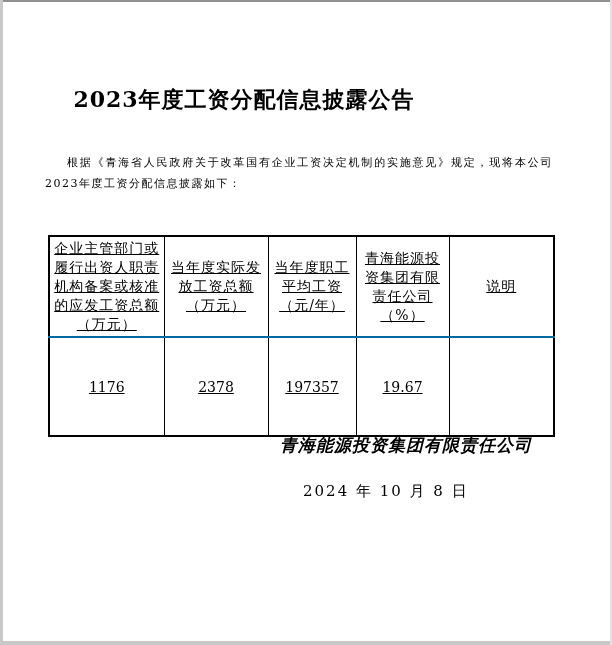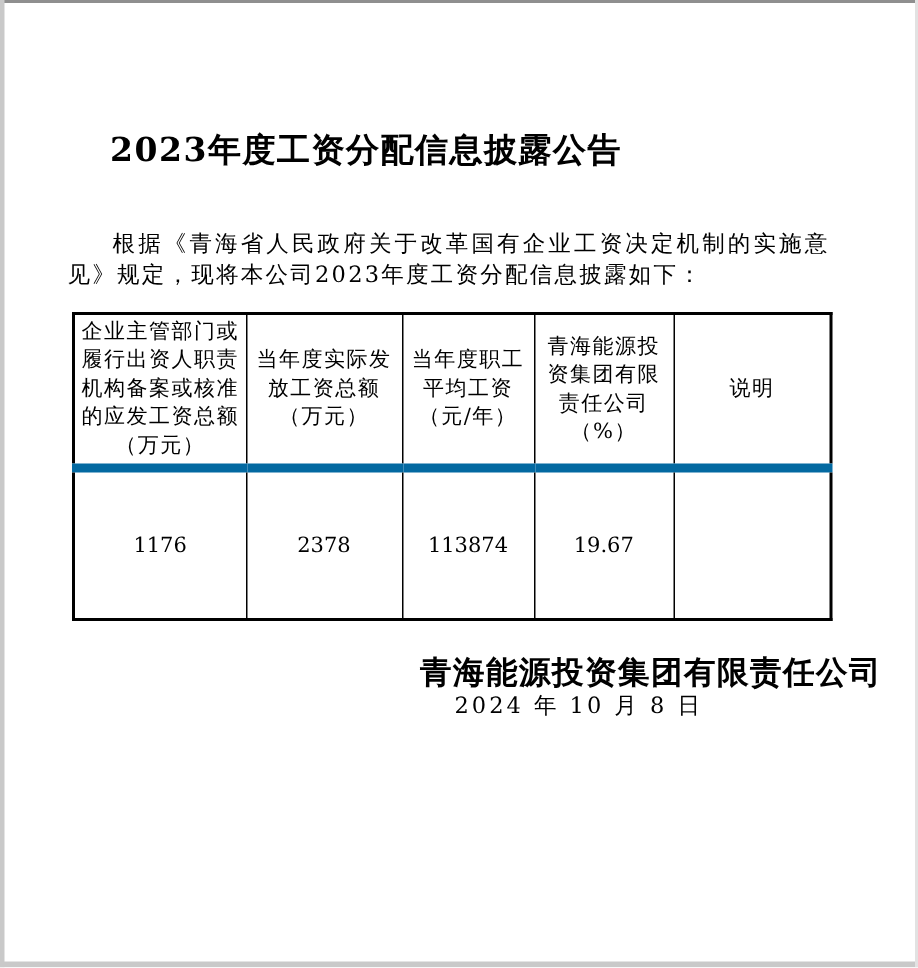--- a/index.html
+++ b/index.html
@@ -34,66 +34,68 @@
     font-weight: bold;
     letter-spacing: 1px;
     white-space: nowrap;
   }
   .intro {
     position: absolute;
     top: 152px;
     left: 45px;
     width: 508px;
     margin: 0;
-    font-size: 15px;
+    font-size: 11px;
     line-height: 21px;
     text-indent: 2em;
     text-align: justify;
     letter-spacing: 1.5px;
   }
   table.wage-table {
     position: absolute;
-    top: 208px;
+    top: 235px;
     left: 48px;
     border-collapse: collapse;
     table-layout: fixed;
     border: 2px solid #000000;
+    text-decoration: underline;
   }
   table.wage-table th,
   table.wage-table td {
     border: 1px solid #000000;
     text-align: center;
     vertical-align: middle;
     font-weight: normal;
     overflow: hidden;
   }
   table.wage-table th {
     font-size: 14px;
     line-height: 19px;
     letter-spacing: 1px;
     padding: 2px 3px;
     height: 93px;
   }
   table.wage-table td {
     font-size: 14px;
     height: 95px;
-    border-top: 6px solid #0369a1;
+    border-top: 2px solid #0369a1;
   }
   .signature-company {
     position: absolute;
     top: 434px;
     left: 280px;
-    font-size: 21px;
+    font-size: 17px;
     font-weight: bold;
     letter-spacing: 1px;
     white-space: nowrap;
+    font-style: italic;
   }
   .signature-date {
     position: absolute;
-    top: 461px;
+    top: 482px;
     left: 303px;
     font-size: 15px;
     letter-spacing: 2px;
     white-space: nowrap;
   }
 </style>
 </head>
 <body>
 
 <div class="page">
@@ -121,21 +123,21 @@
         <th>当年度实际发放工资总额（万元）</th>
         <th>当年度职工平均工资（元/年）</th>
         <th>青海能源投资集团有限责任公司（%）</th>
         <th>说明</th>
       </tr>
     </thead>
     <tbody>
       <tr>
         <td>1176</td>
         <td>2378</td>
-        <td>113874</td>
+        <td>197357</td>
         <td>19.67</td>
         <td></td>
       </tr>
     </tbody>
   </table>
 
   <div class="signature-company">青海能源投资集团有限责任公司</div>
 
   <div class="signature-date">2024 年 10 月 8 日</div>
 

